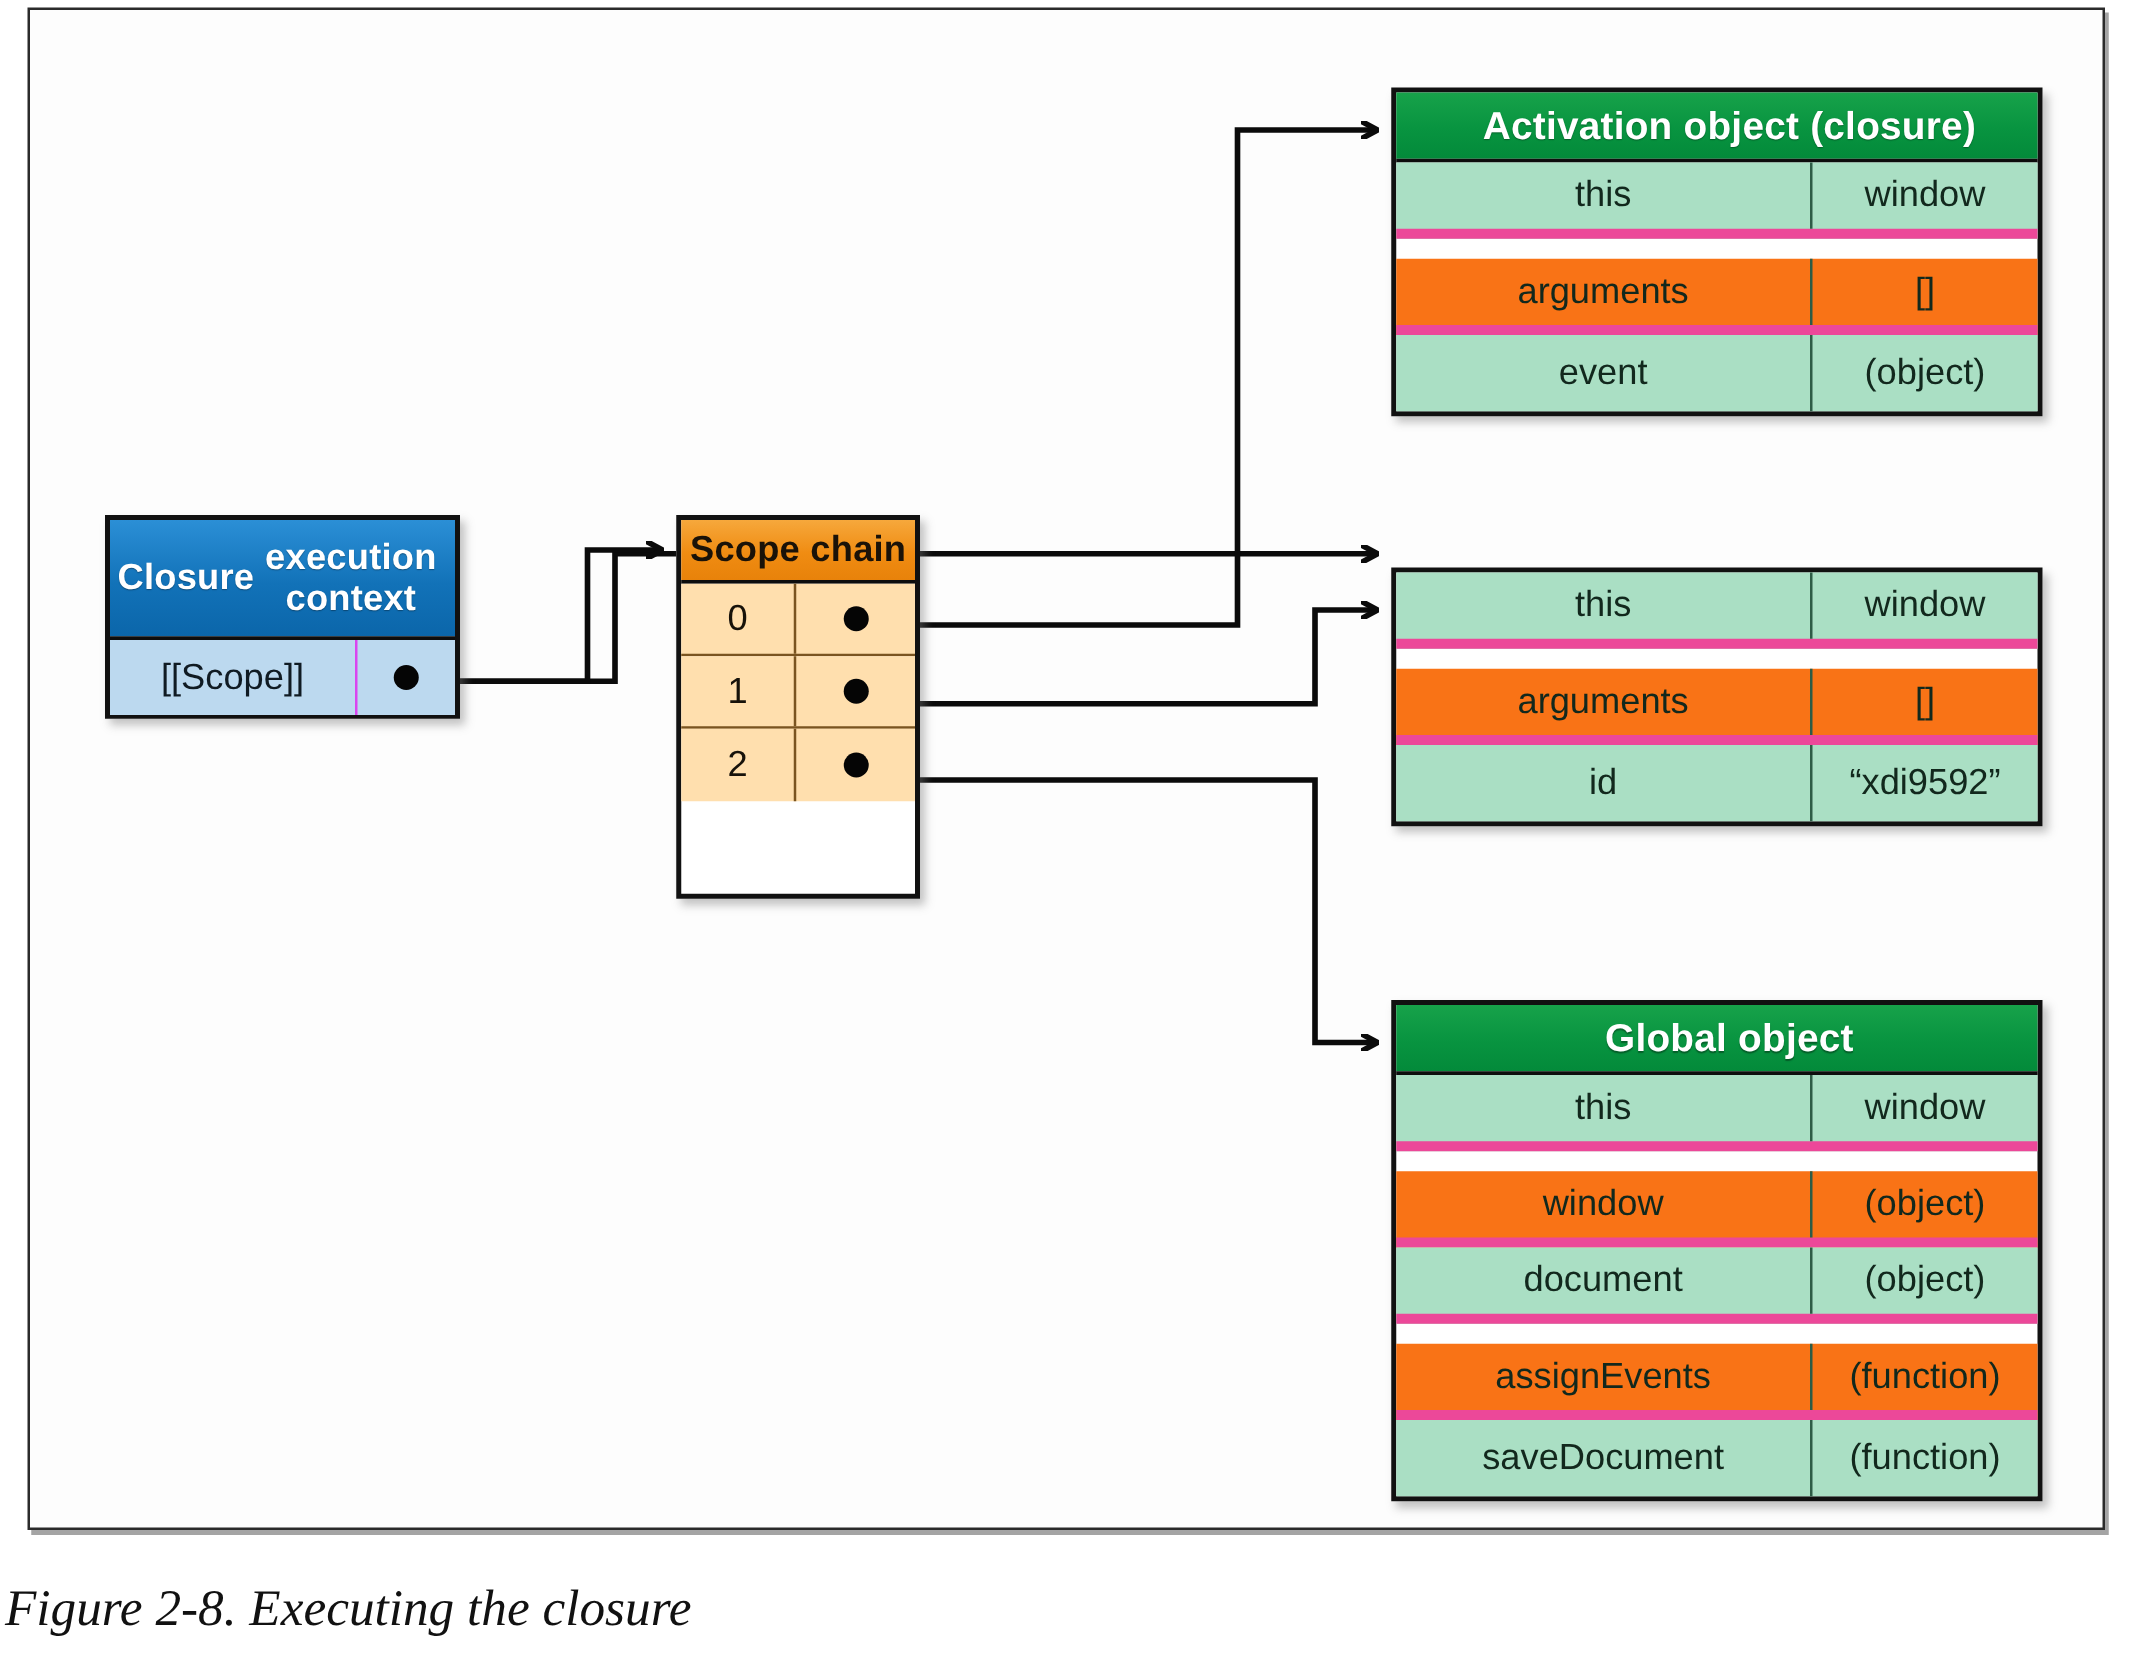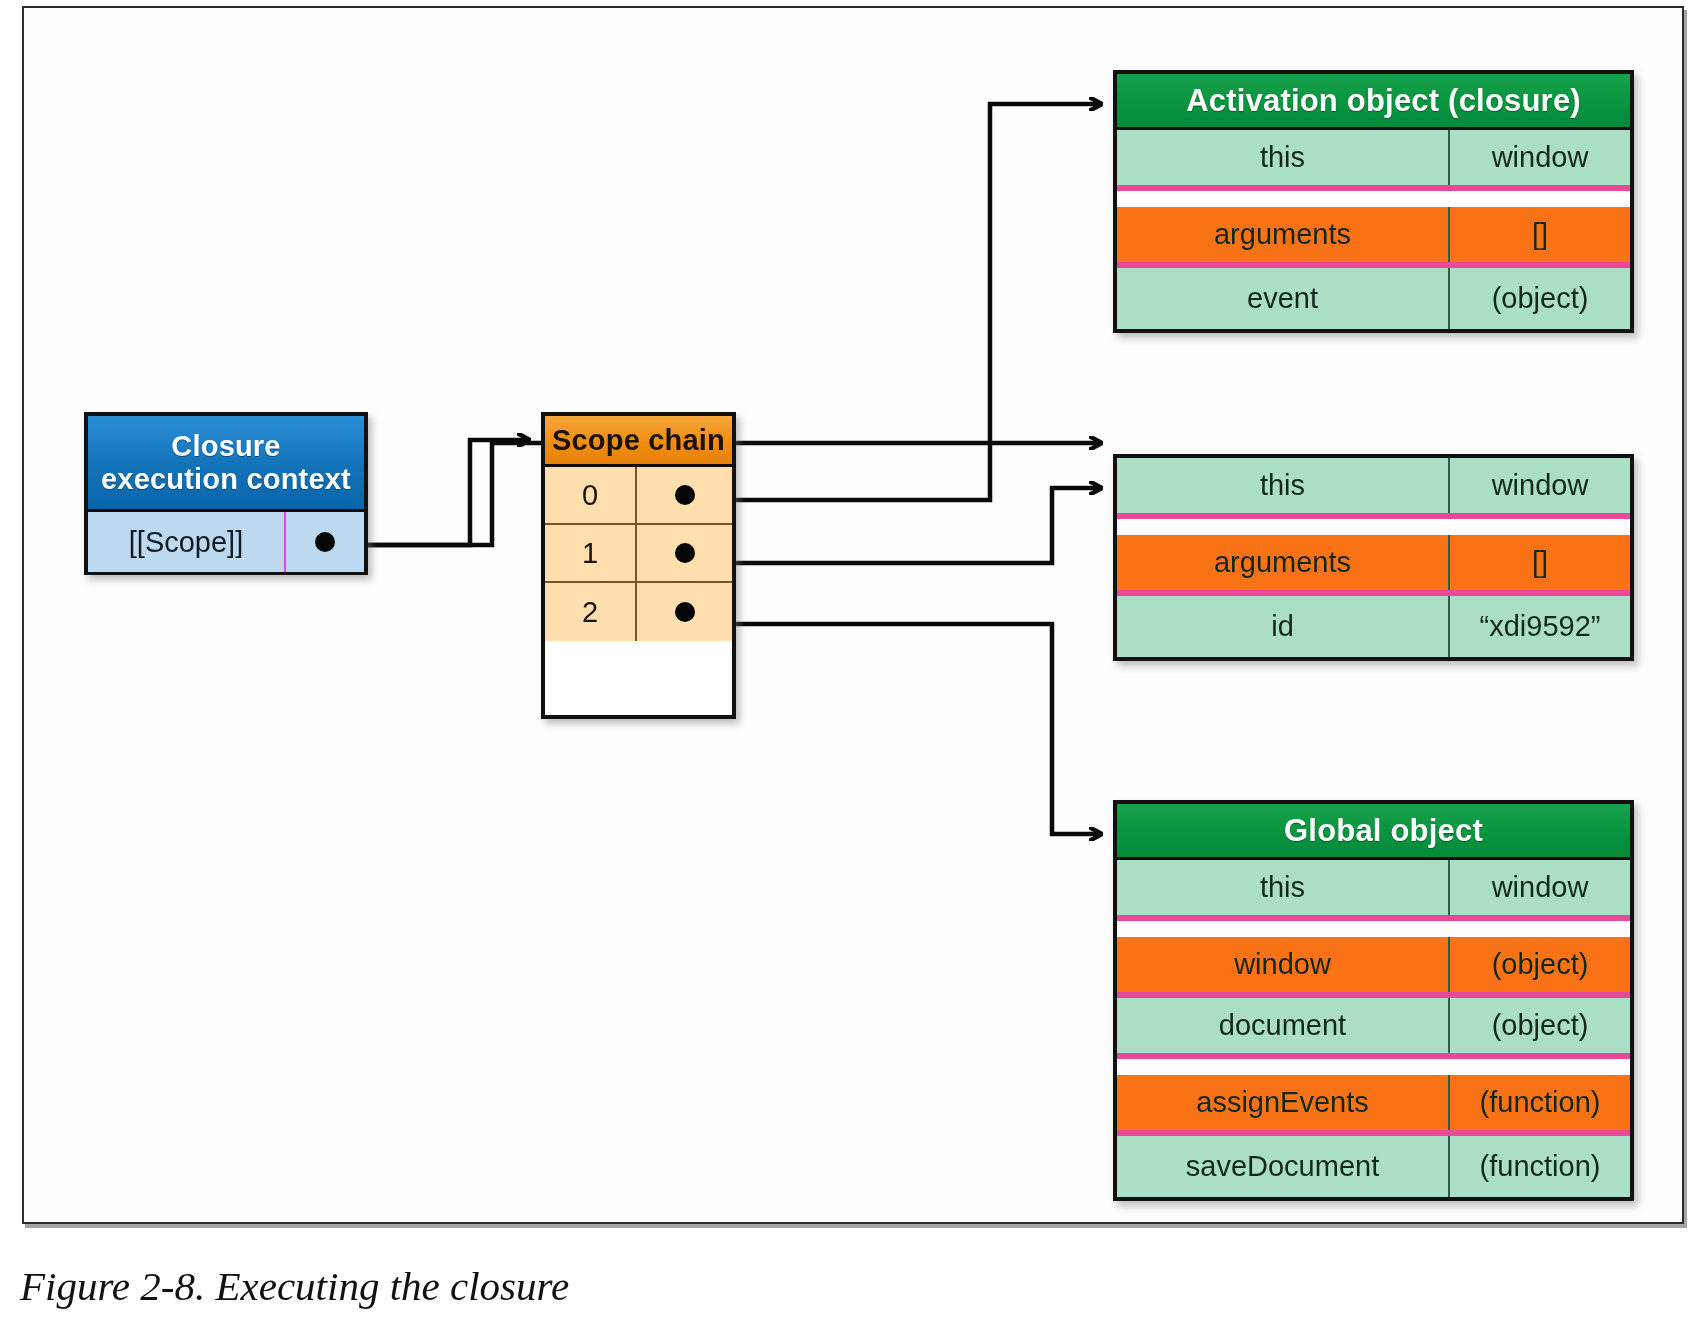--- a/index.html
+++ b/index.html
@@ -62,21 +62,21 @@
   .greenbox .hdr {
     background: linear-gradient(180deg,#17a24a 0%, #089440 55%, #038a3a 100%);
     border-bottom: 3px solid #0d0d0d;
     font-size: 31px;
     height: 56px;
     padding-left: 20px;
   }
   .greenbox .row {
     display: flex;
     height: 61px;
-    border-bottom: 6px solid #ec4899;
+    border-bottom: 8px solid #ec4899;
     background: #aadfc4;
     box-sizing: border-box;
   }
   .greenbox .row:last-child { border-bottom: none; }
   .greenbox .row.alt { background: #f97316; margin-top: 16px; }
   .greenbox .cell-key {
     flex: 1 1 auto;
     display: flex;
     align-items: center;
     justify-content: center;
@@ -101,21 +101,20 @@
     top: 412px;
     width: 284px;
     height: 163px;
   }
   #closure-context .hdr {
     background: linear-gradient(180deg,#2b8fd6 0%, #1272b8 55%, #0b66aa 100%);
     border-bottom: 3px solid #0d0d0d;
     font-size: 29px;
     height: 96px;
     line-height: 1.12;
-    flex-direction: column;
     white-space: normal;
     padding: 0 6px;
   }
   #closure-context .row {
     display: flex;
     height: 60px;
     background: #bcd9ef;
     box-sizing: border-box;
   }
   #closure-context .cell-key {
@@ -184,21 +183,21 @@
   }
 
   
   #activation-closure   { left: 1113px; top: 70px;  width: 521px; }
   #activation-assign    { left: 1113px; top: 454px; width: 521px; }
   #global-object        { left: 1113px; top: 800px; width: 521px; }
 
   
   #figure-caption {
     position: absolute;
-    left: 20px;
+    left: 4px;
     top: 1262px;
     font-family: "Liberation Serif", serif;
     font-style: italic;
     font-size: 41px;
     color: #111111;
     white-space: nowrap;
   }
 </style>
 </head>
 <body>

